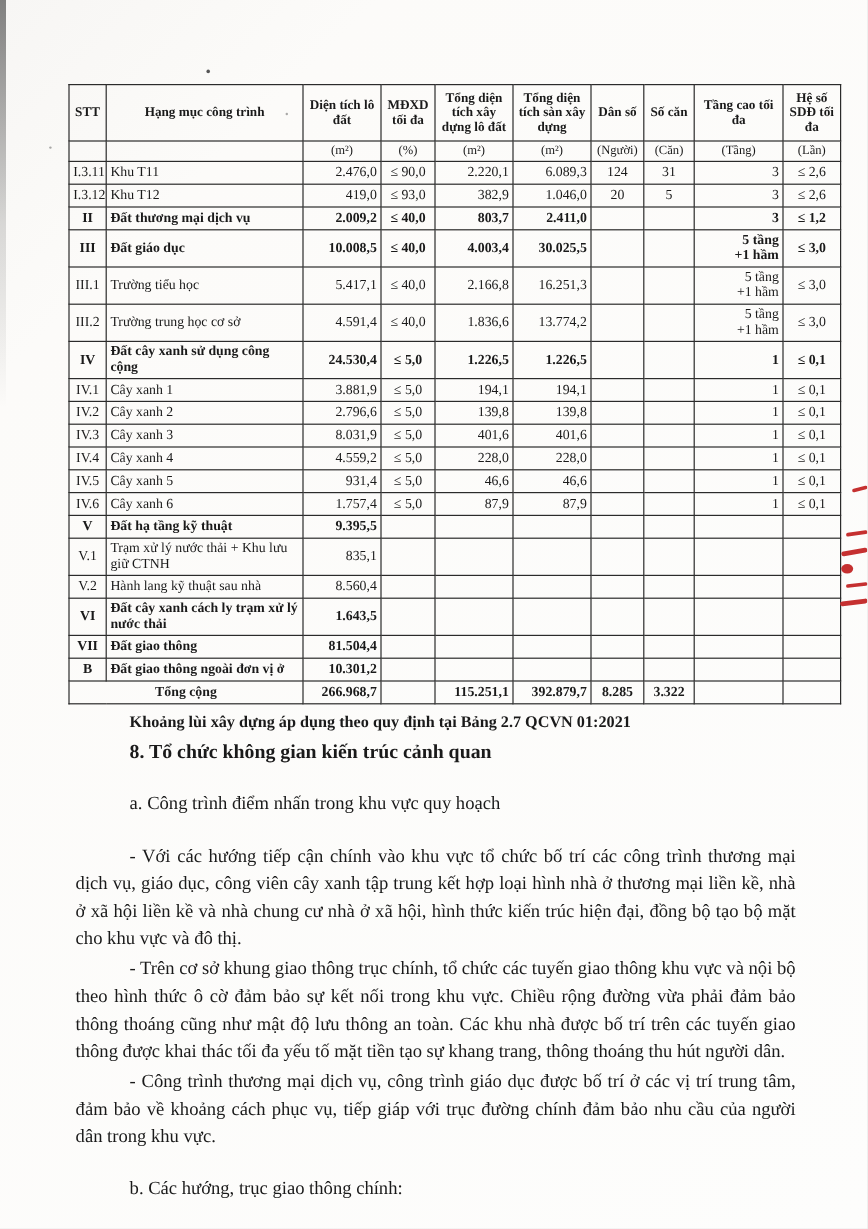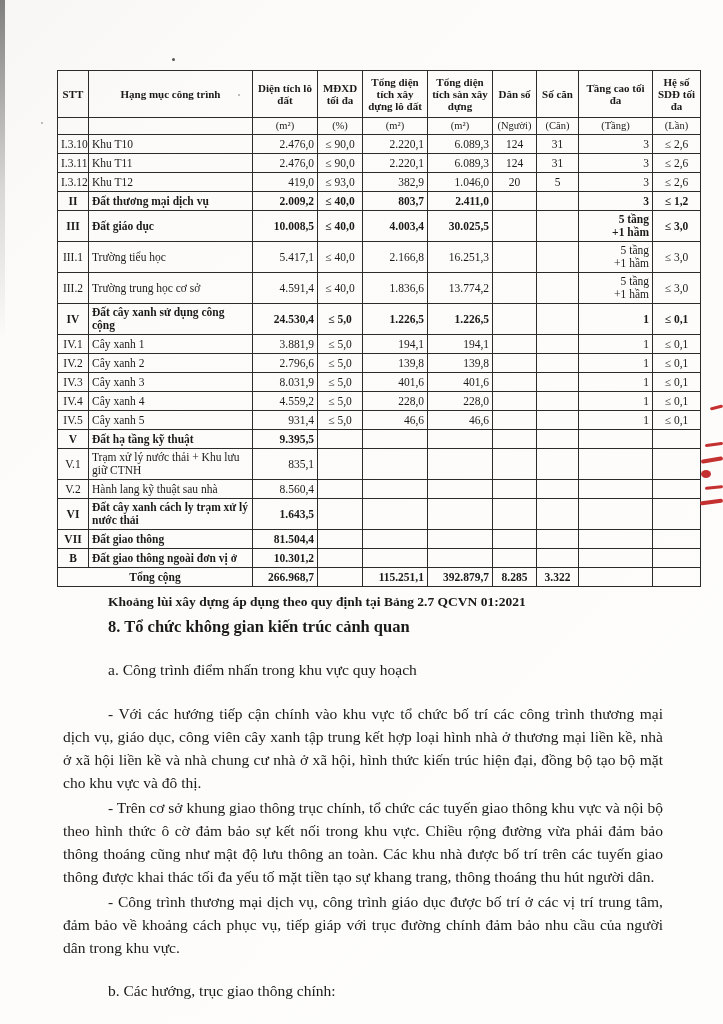--- a/index.html
+++ b/index.html
@@ -125,32 +125,20 @@
           <th>(m²)</th>
           <th>(m²)</th>
           <th>(Người)</th>
           <th>(Căn)</th>
           <th>(Tầng)</th>
           <th>(Lần)</th>
         </tr>
       </thead>
     <tbody>
         <tr>
-          <td class="c-center">I.3.10</td>
-          <td class="c-left">Khu T10</td>
-          <td class="c-right">2.476,0</td>
-          <td class="c-center">≤ 90,0</td>
-          <td class="c-right">2.220,1</td>
-          <td class="c-right">6.089,3</td>
-          <td class="c-center">124</td>
-          <td class="c-center">31</td>
-          <td class="height-cell">3</td>
-          <td class="c-center">≤ 2,6</td>
-        </tr>
-        <tr>
           <td class="c-center">I.3.11</td>
           <td class="c-left">Khu T11</td>
           <td class="c-right">2.476,0</td>
           <td class="c-center">≤ 90,0</td>
           <td class="c-right">2.220,1</td>
           <td class="c-right">6.089,3</td>
           <td class="c-center">124</td>
           <td class="c-center">31</td>
           <td class="height-cell">3</td>
           <td class="c-center">≤ 2,6</td>
@@ -283,20 +271,32 @@
           <td class="c-left">Cây xanh 5</td>
           <td class="c-right">931,4</td>
           <td class="c-center">≤ 5,0</td>
           <td class="c-right">46,6</td>
           <td class="c-right">46,6</td>
           <td class="c-center"></td>
           <td class="c-center"></td>
           <td class="height-cell">1</td>
           <td class="c-center">≤ 0,1</td>
         </tr>
+        <tr>
+          <td class="c-center">IV.6</td>
+          <td class="c-left">Cây xanh 6</td>
+          <td class="c-right">1.757,4</td>
+          <td class="c-center">≤ 5,0</td>
+          <td class="c-right">87,9</td>
+          <td class="c-right">87,9</td>
+          <td class="c-center"></td>
+          <td class="c-center"></td>
+          <td class="height-cell">1</td>
+          <td class="c-center">≤ 0,1</td>
+        </tr>
         <tr class="bold">
           <td class="c-center">V</td>
           <td class="c-left">Đất hạ tầng kỹ thuật</td>
           <td class="c-right">9.395,5</td>
           <td class="c-center"></td>
           <td class="c-right"></td>
           <td class="c-right"></td>
           <td class="c-center"></td>
           <td class="c-center"></td>
           <td class="height-cell"></td>

